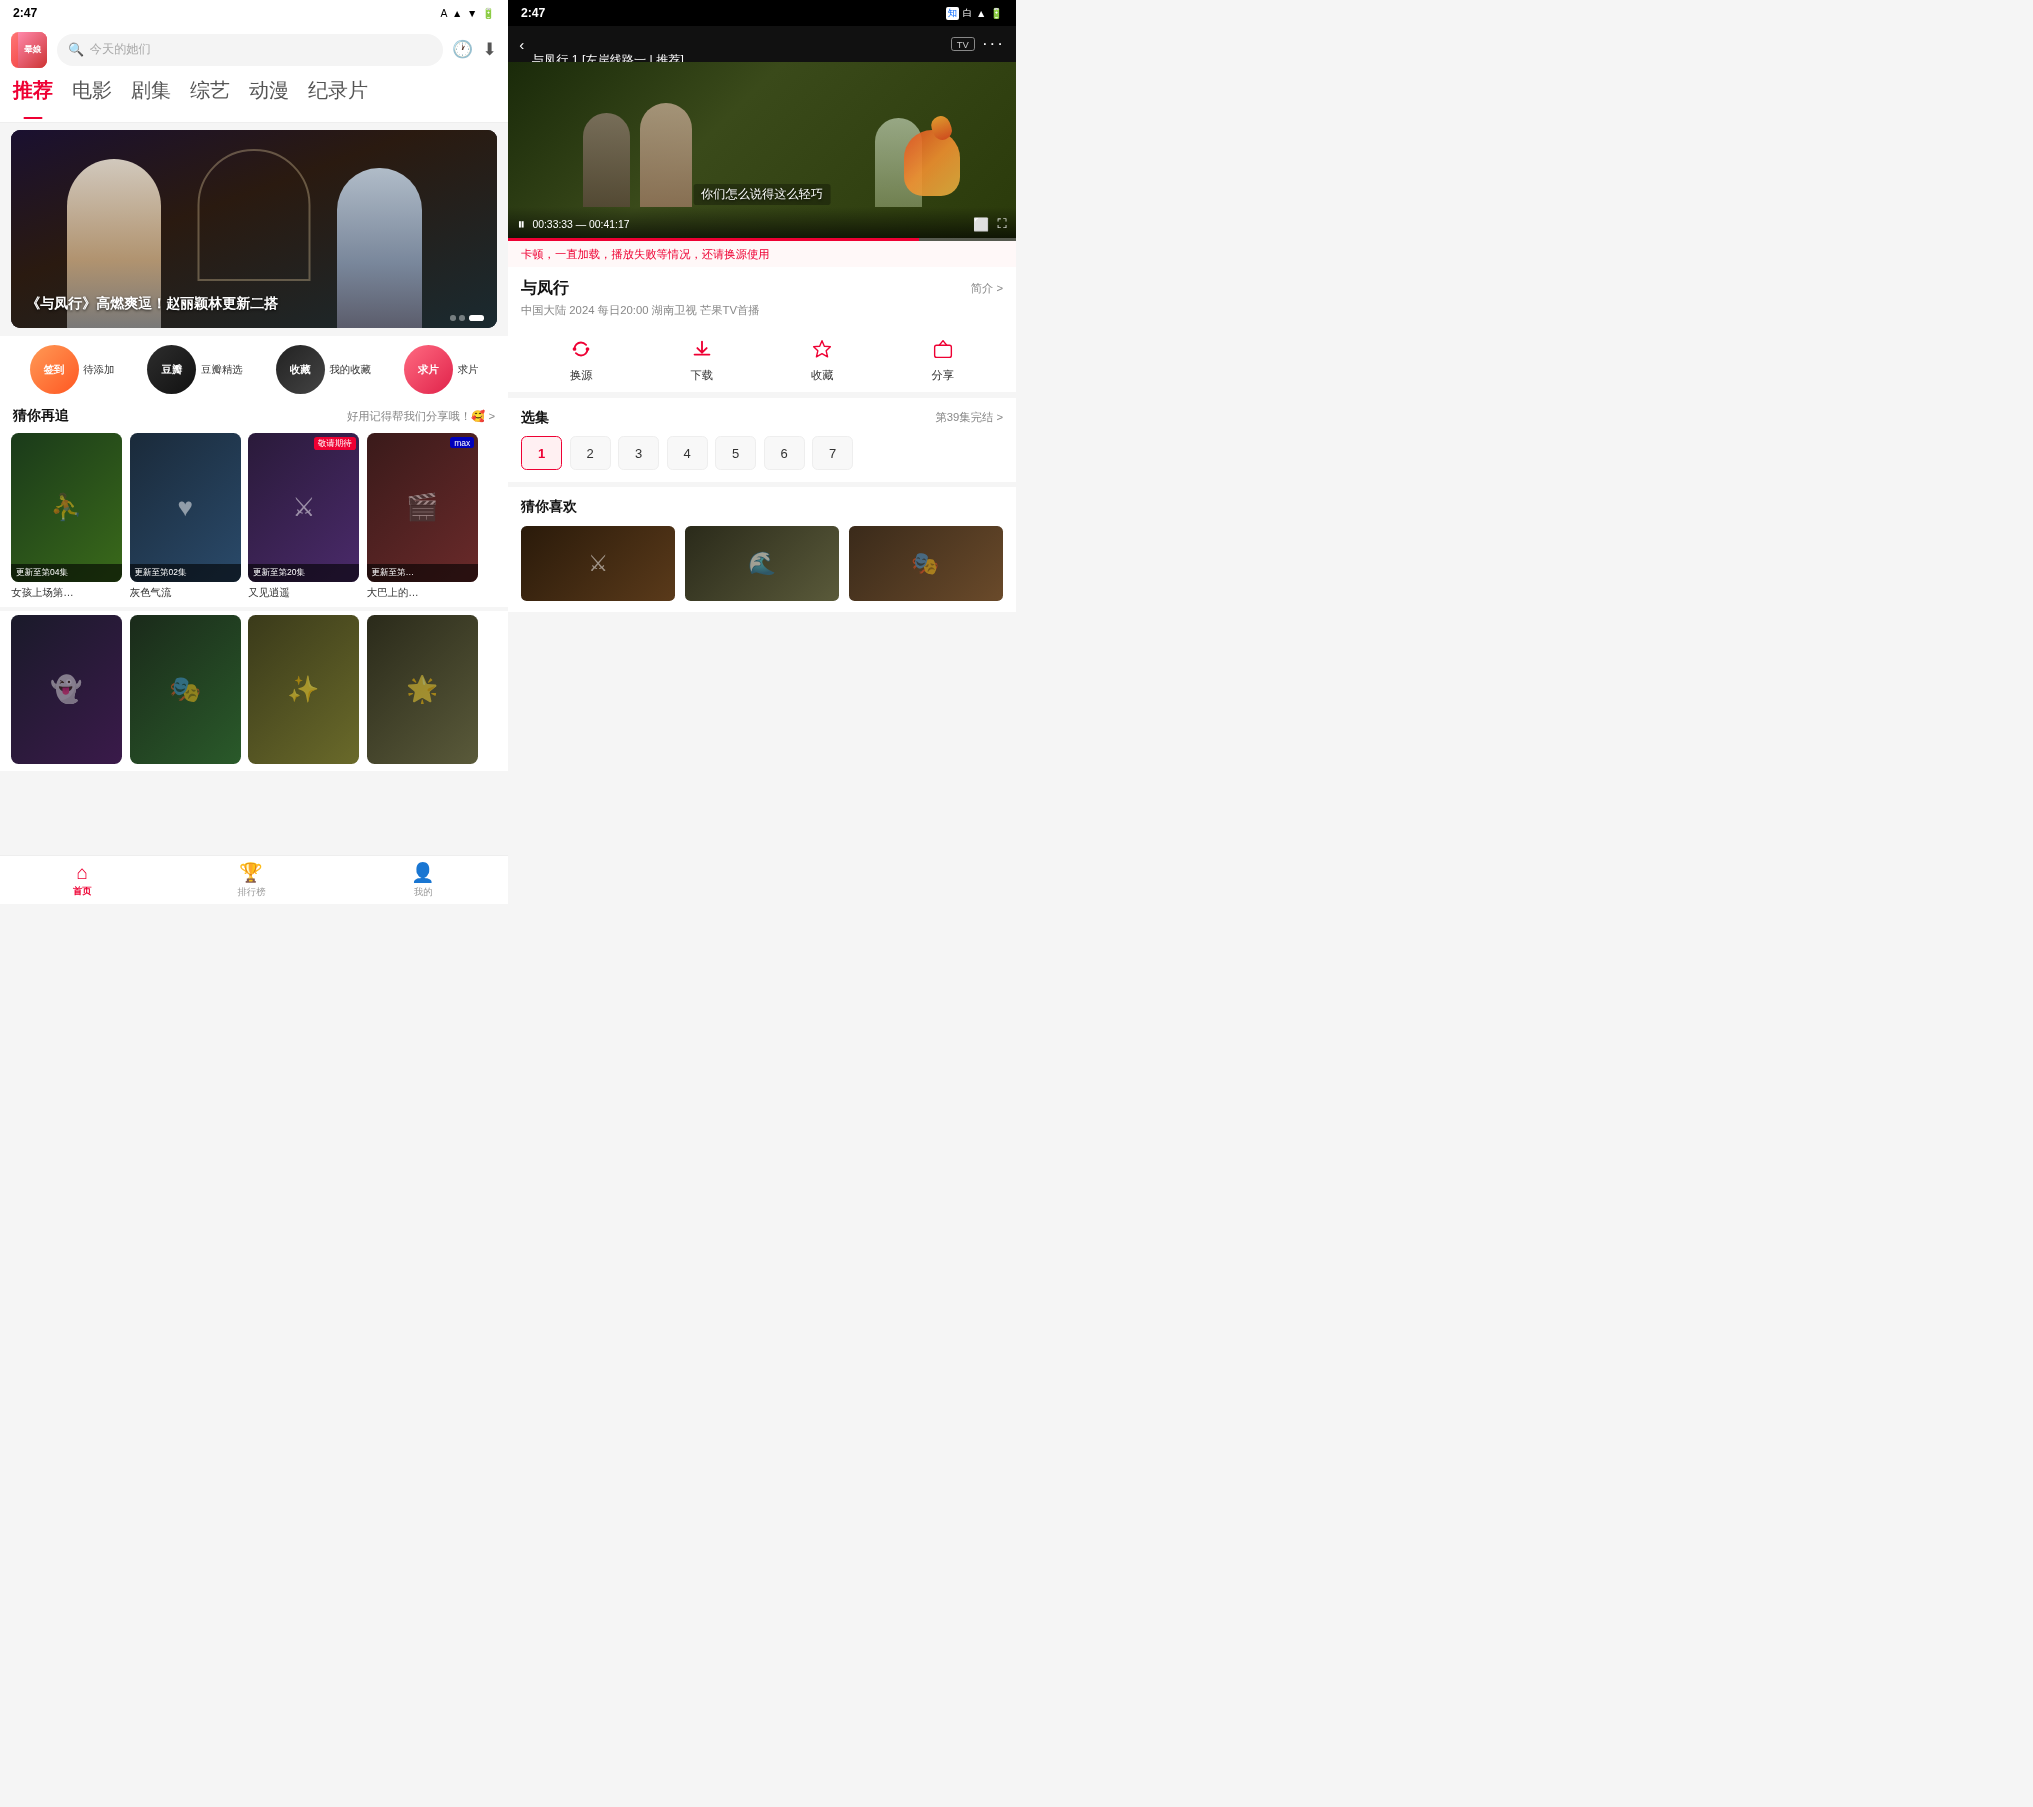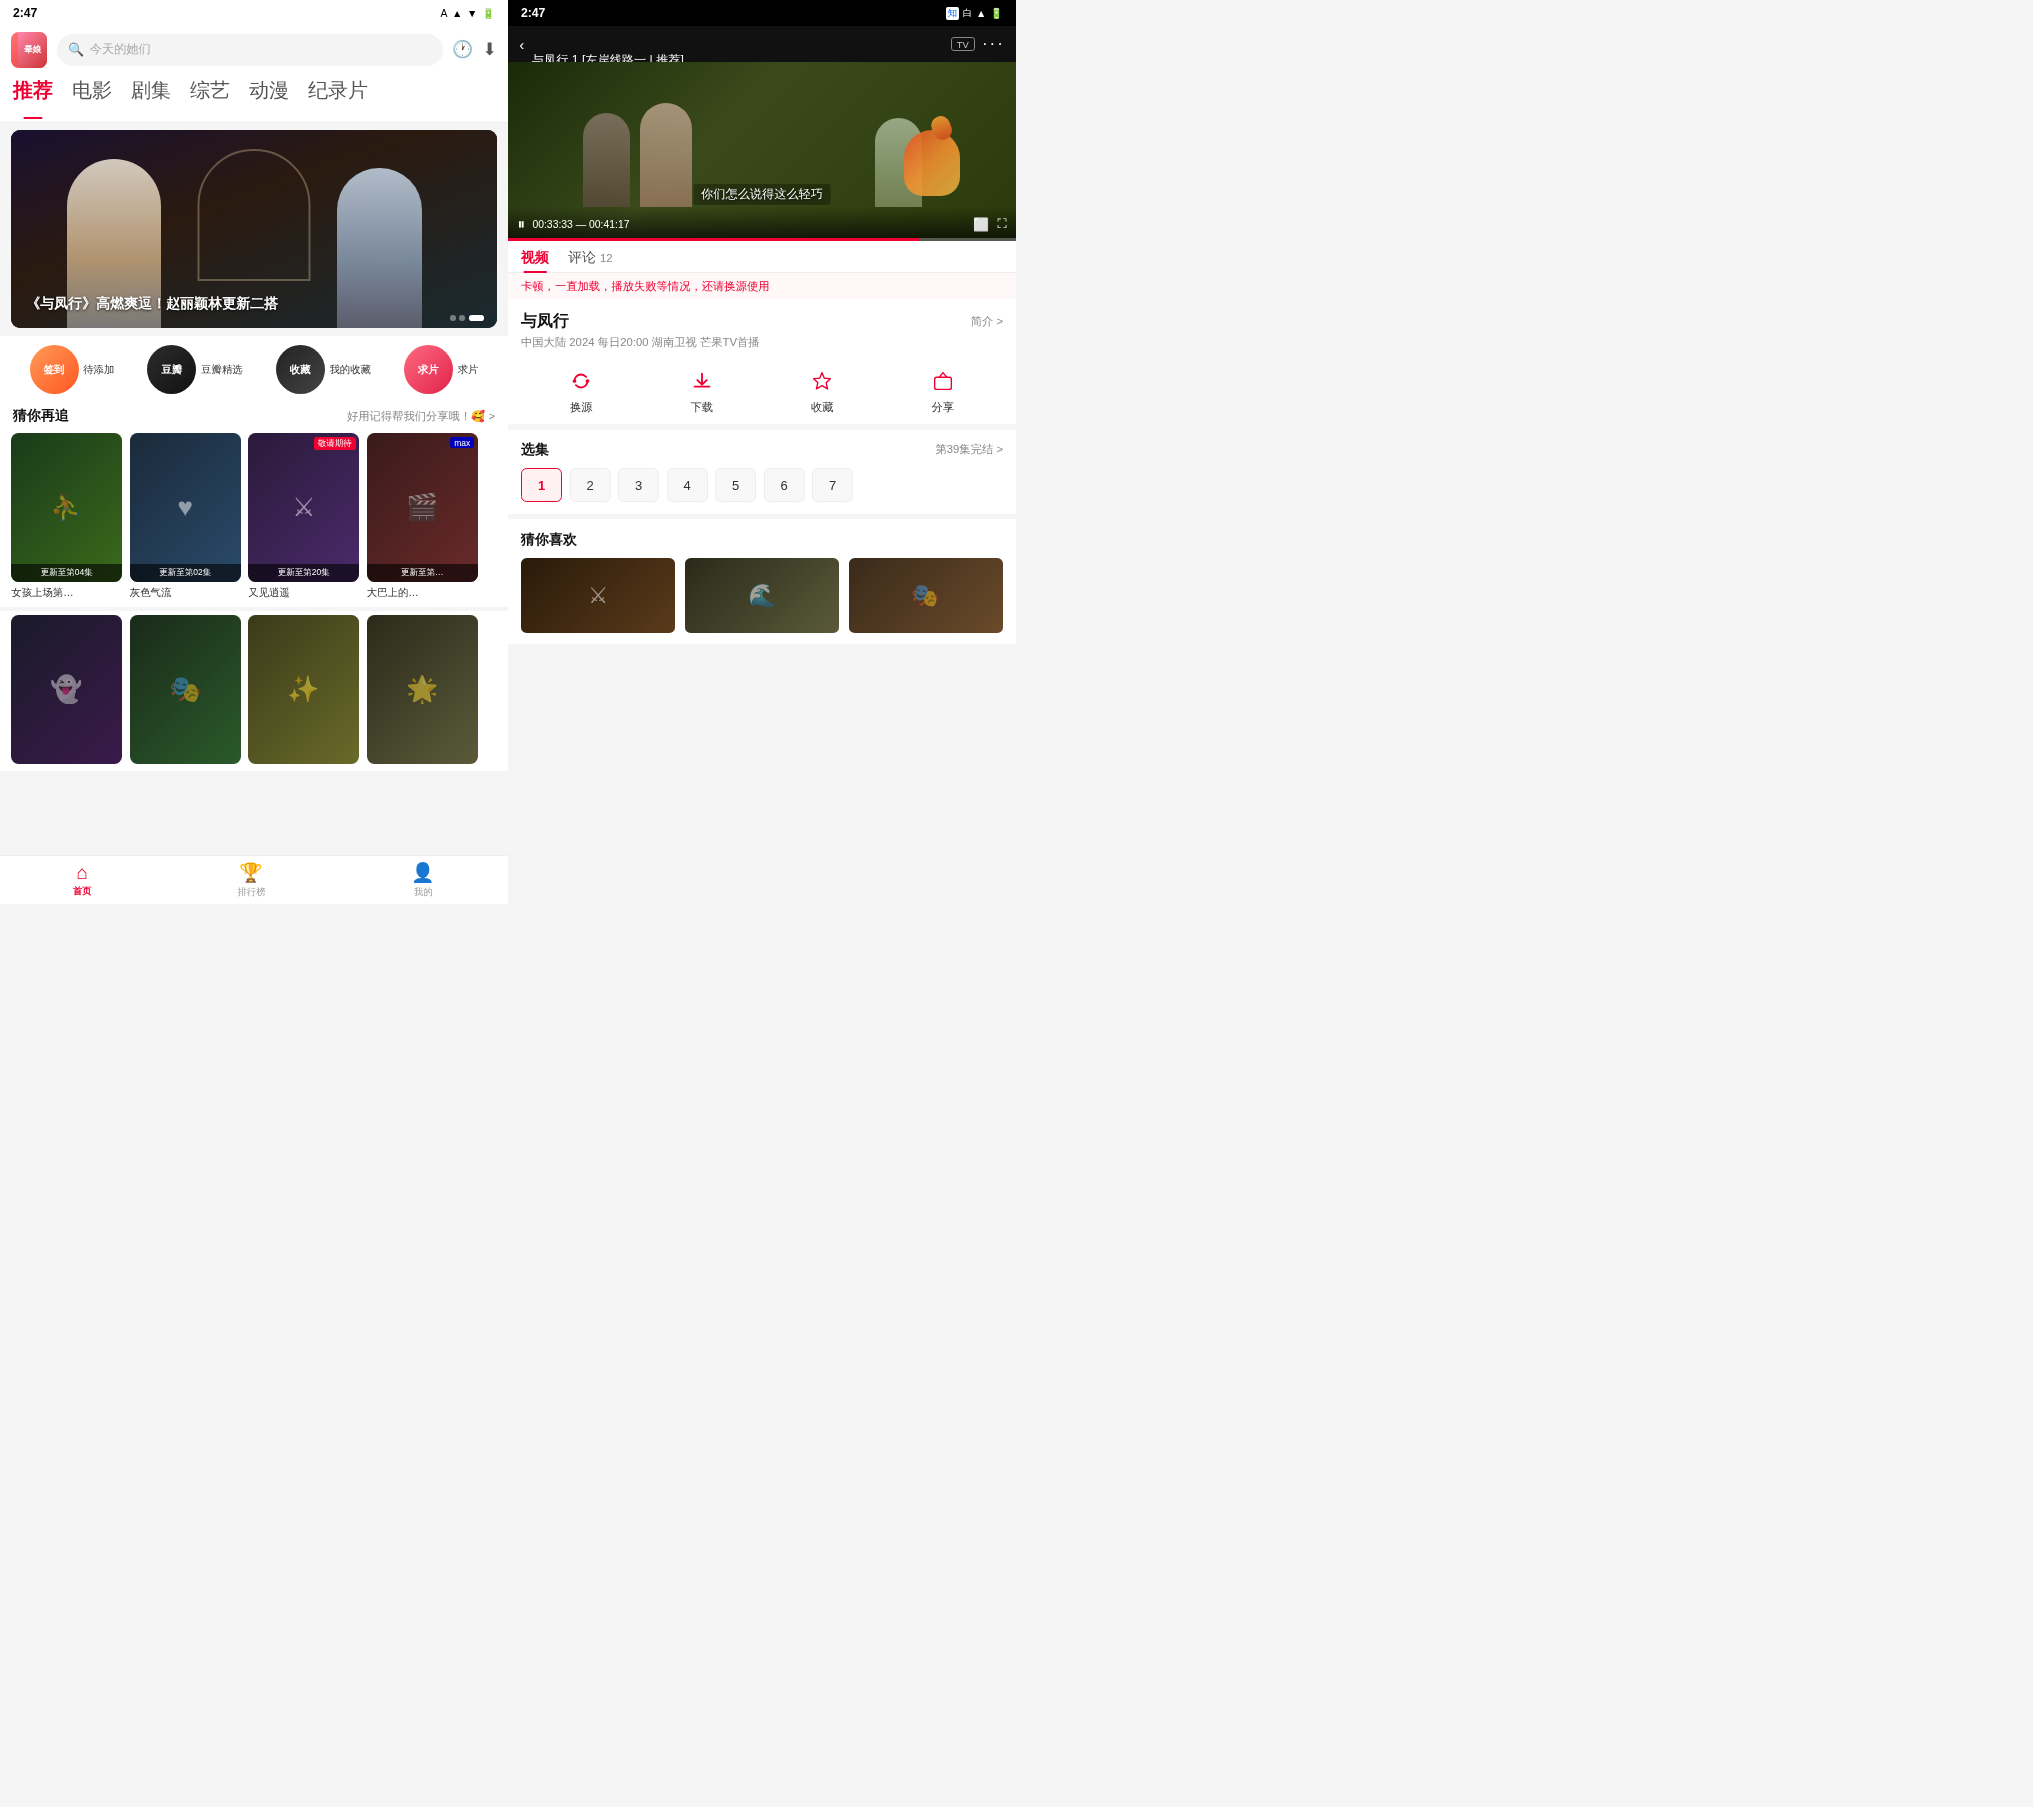--- a/index.html
+++ b/index.html
@@ -287,21 +287,21 @@
     }
     .rec-update {
       position: absolute;
       bottom: 0;
       left: 0;
       right: 0;
       background: rgba(0,0,0,0.6);
       color: #fff;
       font-size: 8.5px;
       padding: 2.8px 4.7px;
-      text-align: center;
+      text-align: left;
     }
     .rec-name {
       font-size: 10.4px;
       color: #333;
       margin-top: 3.8px;
       overflow: hidden;
       text-overflow: ellipsis;
       white-space: nowrap;
     }
 
@@ -887,29 +887,20 @@
       </span>
       <span class="vc-icon">⬜</span>
       <span class="vc-icon">⛶</span>
     </div>
 
     <div class="progress-bar">
       <div class="progress-fill" style="width:81%"></div>
     </div>
   </div>
 
-  <div class="video-tabs">
-    <span class="video-tab active">
-      <span>视频</span>
-    </span>
-    <span class="video-tab">
-      <span>评论</span>
-      <span class="video-tab-badge">12</span>
-    </span>
-  </div>
 
   <div class="notice-bar">
     <span>卡顿，一直加载，播放失败等情况，还请换源使用</span>
   </div>
 
   <div class="right-scroll">
 
     <div class="drama-info">
       <div class="drama-header">
         <span class="drama-title">与凤行</span>

